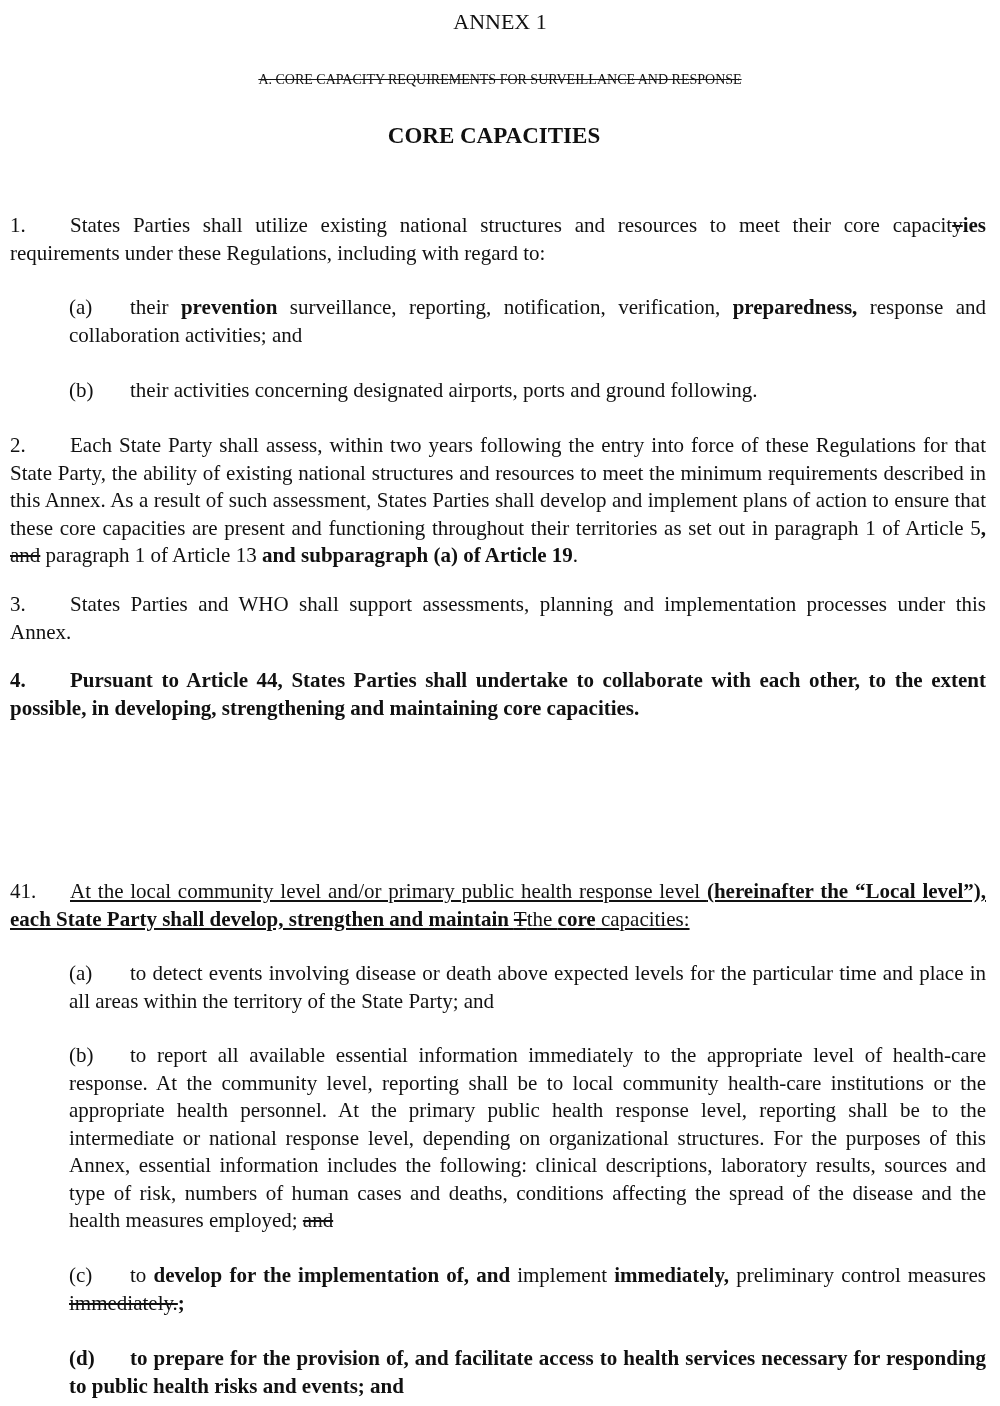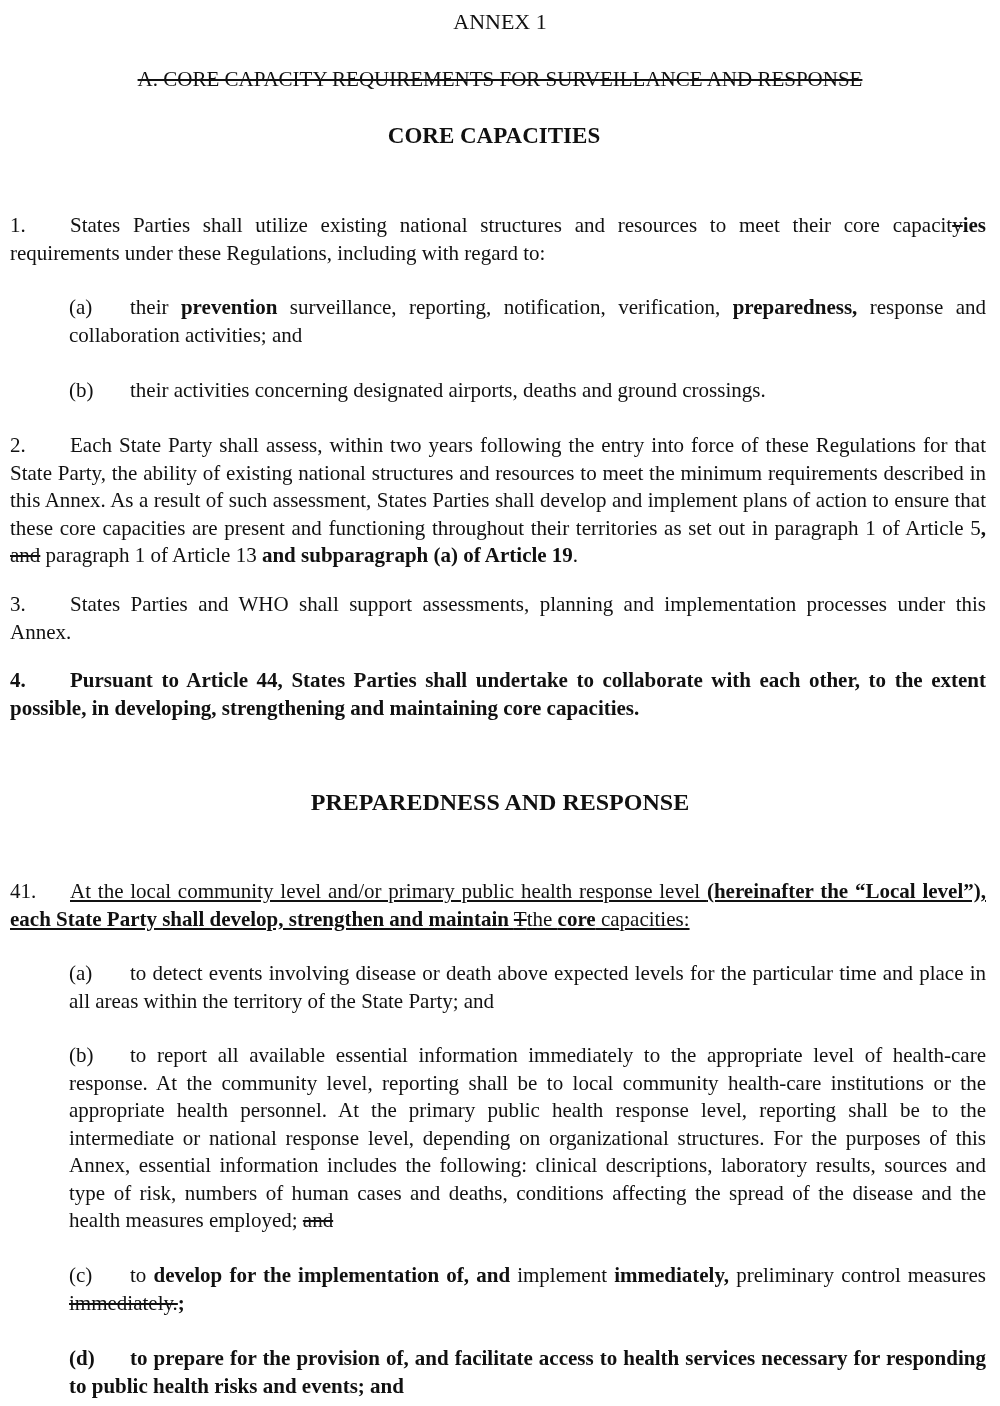--- a/index.html
+++ b/index.html
@@ -4,21 +4,21 @@
 <style>
   html, body { margin:0; padding:0; background:#ffffff; }
   body {
     width:1000px; height:1406px; overflow:hidden; position:relative;
     font-family:"Liberation Serif", "DejaVu Serif", serif;
     color:#111111; font-size:21px; line-height:27.5px;
   }
   .page { position:absolute; left:0; top:0; width:1000px; }
   .center { text-align:center; }
   .annex { position:absolute; top:8px; left:0; width:1000px; font-size:22px;text-align:center; }
-  .old-heading { position:absolute; top:66px; left:0; width:1000px; font-size:21px; text-decoration:line-through; }
+  .old-heading { position:absolute; top:66px; left:0; width:1000px; font-size:14px; text-decoration:line-through; }
   .h-core { position:absolute; top:122px; left:0; width:988px; font-weight:bold; font-size:23px; }
   .para { position:absolute; left:10px; width:976px; text-align:justify; }
   .sub { position:absolute; left:69px; width:917px; text-align:justify; }
   .num { display:inline-block; width:60px; }
   .snum { display:inline-block; width:61px; }
   .b { font-weight:bold; }
   .s { text-decoration:line-through; }
   .h-a { position:absolute; top:788px; left:0; width:1000px; font-weight:bold; font-size:24px; line-height:29px; }
 </style>
 </head>
@@ -34,37 +34,36 @@
 
   <div class="para" style="top:212px;">
     <span class="num">1.</span><span>States Parties shall utilize existing national structures and resources to meet their core capacit</span><span class="s">y</span><span class="b">ies</span><span> requirements under these Regulations, including with regard to:</span>
   </div>
 
   <div class="sub" style="top:294px;">
     <span class="snum">(a)</span><span>their </span><span class="b">prevention</span><span> surveillance, reporting, notification, verification, </span><span class="b">preparedness,</span><span> response and collaboration activities; and</span>
   </div>
 
   <div class="sub" style="top:377px;">
-    <span class="snum">(b)</span><span>their activities concerning designated airports, deaths and ground crossings.</span>
+    <span class="snum">(b)</span><span>their activities concerning designated airports, ports and ground following.</span>
   </div>
 
   <div class="para" style="top:432px;">
     <span class="num">2.</span><span>Each State Party shall assess, within two years following the entry into force of these Regulations for that State Party, the ability of existing national structures and resources to meet the minimum requirements described in this Annex. As a result of such assessment, States Parties shall develop and implement plans of action to ensure that these core capacities are present and functioning throughout their territories as set out in paragraph 1 of Article 5</span><span class="b">,</span> <span class="s">and</span><span> paragraph 1 of Article 13 </span><span class="b">and subparagraph (a) of Article 19</span><span>.</span>
   </div>
 
   <div class="para" style="top:591px;">
     <span class="num">3.</span><span>States Parties and WHO shall support assessments, planning and implementation processes under this Annex.</span>
   </div>
 
   <div class="para b" style="top:667px;">
     <span class="num">4.</span><span>Pursuant to Article 44, States Parties shall undertake to collaborate with each other, to the extent possible, in developing, strengthening and maintaining core capacities.</span>
   </div>
 
   <div class="h-a center">
-    <div>PREPAREDNESS AND RESPONSE</div>
   </div>
 
   <div class="para" style="top:878px;text-decoration:underline;">
     <span class="num">41.</span><span>At the local community level and/or primary public health response level </span><span class="b">(hereinafter the “Local level”), each State Party shall develop, strengthen and maintain</span> <span class="s">T</span><span>the </span><span class="b">core</span><span> capacities:</span>
   </div>
 
   <div class="sub" style="top:960px;">
     <span class="snum">(a)</span><span>to detect events involving disease or death above expected levels for the particular time and place in all areas within the territory of the State Party; and</span>
   </div>
 

